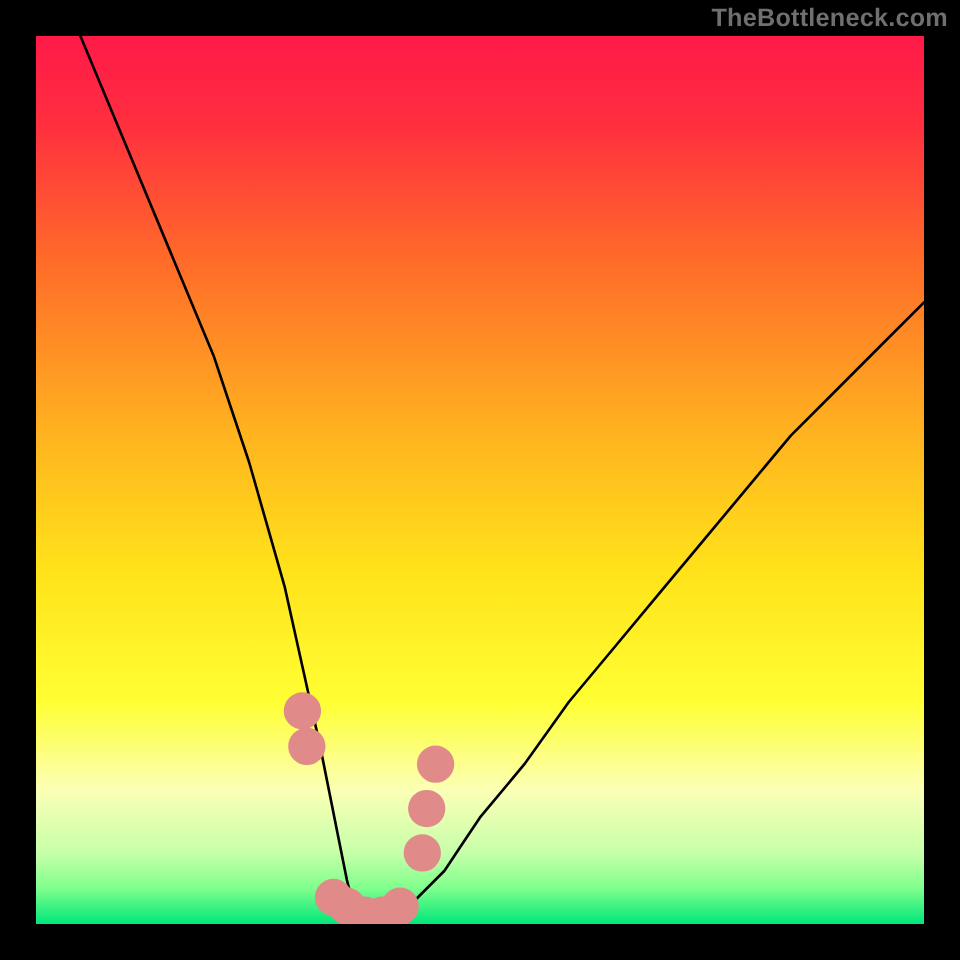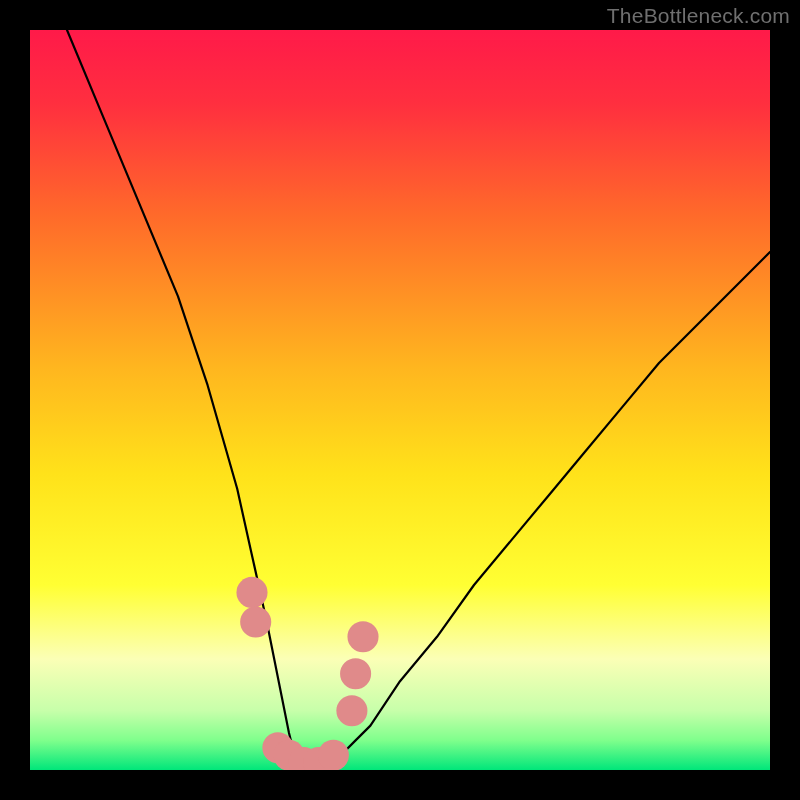--- a/index.html
+++ b/index.html
@@ -40,21 +40,21 @@
     top: 0;
     width: 740px;
     height: 740px;
   }
   .attribution {
     position: absolute;
     top: 4px;
     right: 10px;
     color: #6f6f6f;
     font-size: 21px;
-    font-weight: 400;
+    font-weight: 700;
     letter-spacing: 0.2px;
   }
 </style>
 </head>
 <body>
 
 <div class="frame">
 
   <div class="attribution">TheBottleneck.com</div>
 

